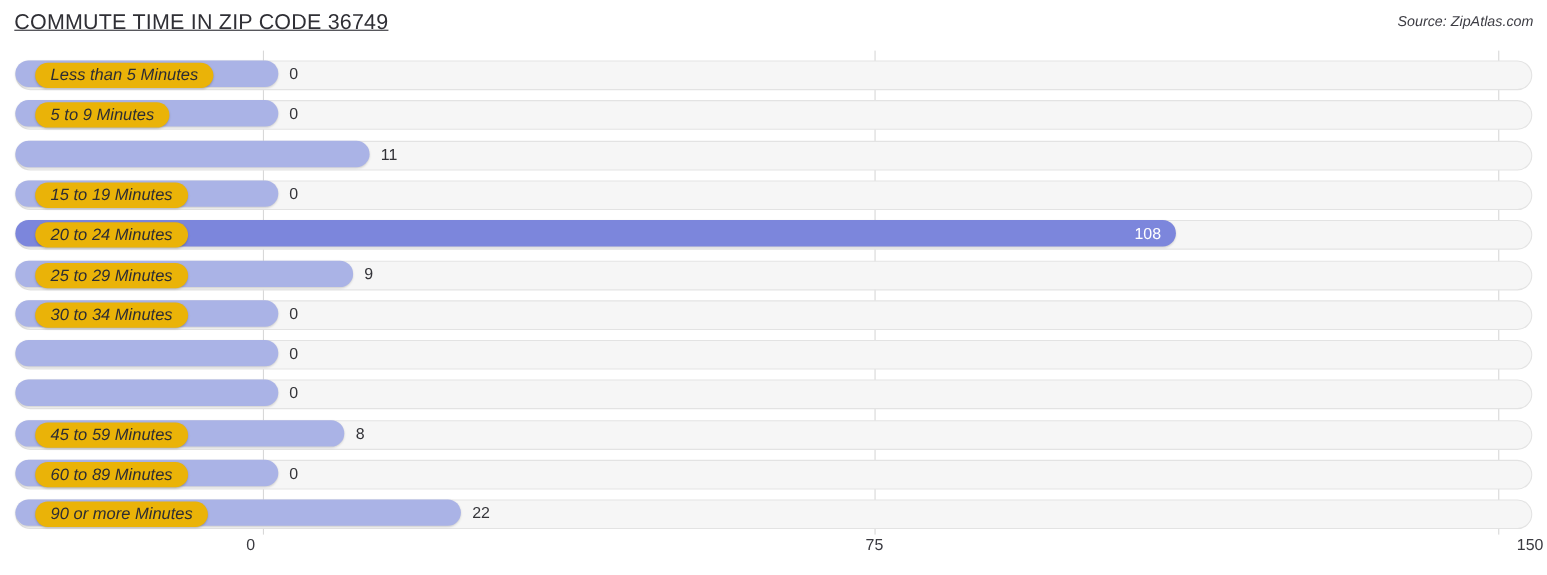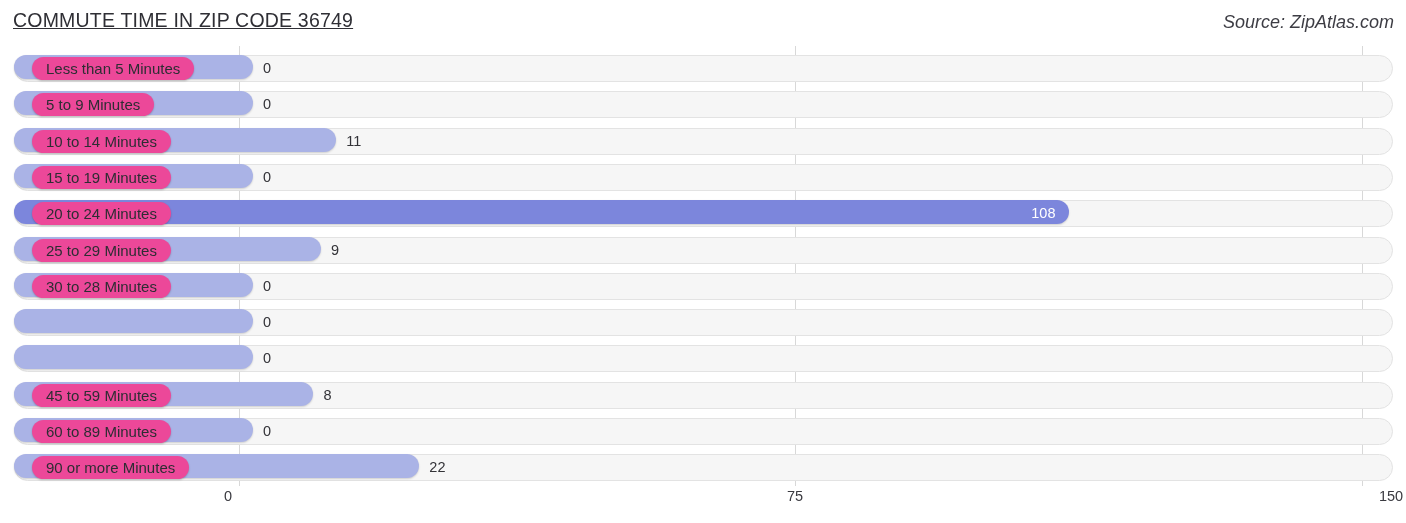--- a/index.html
+++ b/index.html
@@ -32,21 +32,21 @@
     letter-spacing: 0.2px;
     color: #2f2f35;
     font-weight: 400;
     white-space: nowrap;
     text-decoration: underline;
   }
   .source-note {
     position: absolute;
     right: 12px;
     top: 12px;
-    font-size: 18px;
+    font-size: 13px;
     font-style: italic;
     color: #3d3d44;
     white-space: nowrap;
   }
 
   
   .plot {
     position: absolute;
     left: 0;
     top: 46px;
@@ -116,29 +116,30 @@
     line-height: 27px;
     font-size: 14.5px;
     color: #ffffff;
     white-space: nowrap;
   }
   .pill {
     position: absolute;
     left: 18px;
     top: 2px;
     height: 23px;
-    background: #ec4899;
+    background: #eab308;
     border-radius: 12px;
     box-shadow: 0 1px 2px rgba(0,0,0,0.22);
     padding: 0 14px;
     line-height: 23px;
     font-size: 15px;
     color: #2d2d33;
     white-space: nowrap;
     box-sizing: border-box;
+    font-style: italic;
   }
   .value-out {
     position: absolute;
     top: 0;
     line-height: 27px;
     font-size: 14.5px;
     color: #333338;
     white-space: nowrap;
   }
 
@@ -183,21 +184,20 @@
       <div class="row" style="top: 45.3px;">
         <div class="track"></div>
         <div class="bar" style="width: 239px;"></div>
         <div class="value-out" style="left: 249px;">0</div>
         <div class="pill">5 to 9 Minutes</div>
       </div>
       <div class="row" style="top: 81.6px;">
         <div class="track"></div>
         <div class="bar" style="width: 322.16px;"></div>
         <div class="value-out" style="left: 332.16px;">11</div>
-        <div class="pill">10 to 14 Minutes</div>
       </div>
       <div class="row" style="top: 117.9px;">
         <div class="track"></div>
         <div class="bar" style="width: 239px;"></div>
         <div class="value-out" style="left: 249px;">0</div>
         <div class="pill">15 to 19 Minutes</div>
       </div>
       <div class="row" style="top: 154.2px;">
         <div class="track"></div>
         <div class="bar highlight" style="width: 1055.48px;">
@@ -208,21 +208,21 @@
       <div class="row" style="top: 190.5px;">
         <div class="track"></div>
         <div class="bar" style="width: 307.04px;"></div>
         <div class="value-out" style="left: 317.04px;">9</div>
         <div class="pill">25 to 29 Minutes</div>
       </div>
       <div class="row" style="top: 226.8px;">
         <div class="track"></div>
         <div class="bar" style="width: 239px;"></div>
         <div class="value-out" style="left: 249px;">0</div>
-        <div class="pill">30 to 28 Minutes</div>
+        <div class="pill">30 to 34 Minutes</div>
       </div>
       <div class="row" style="top: 263.1px;">
         <div class="track"></div>
         <div class="bar" style="width: 239px;"></div>
         <div class="value-out" style="left: 249px;">0</div>
       </div>
       <div class="row" style="top: 299.4px;">
         <div class="track"></div>
         <div class="bar" style="width: 239px;"></div>
         <div class="value-out" style="left: 249px;">0</div>

